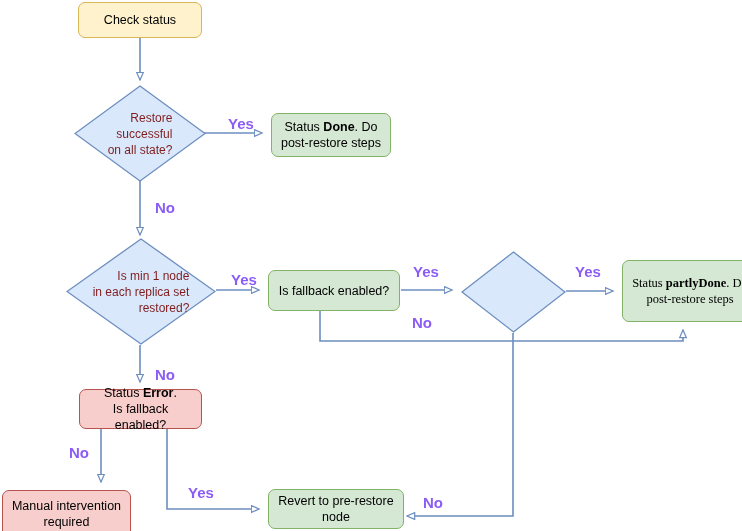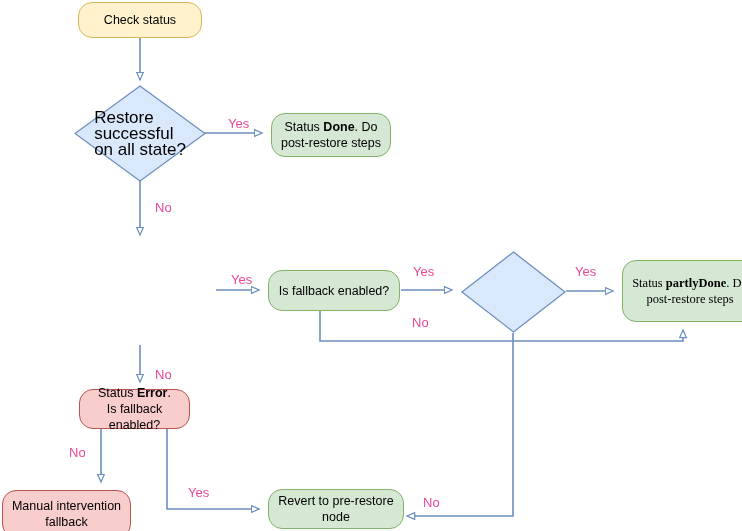--- a/index.html
+++ b/index.html
@@ -28,21 +28,21 @@
   .node {
     position: absolute;
     box-sizing: border-box;
     display: flex;
     align-items: center;
     justify-content: center;
     text-align: center;
     font-size: 12.5px;
     line-height: 16px;
     color: #000000;
-    border-radius: 14px;
+    border-radius: 7px;
     border-width: 1.3px;
     border-style: solid;
     padding: 2px 6px;
   }
   .node-yellow {
     background: #fff2cc;
     border-color: #d6b656;
   }
   .node-green {
     background: #d5e8d4;
@@ -50,44 +50,45 @@
   }
   .node-red {
     background: #f8cecc;
     border-color: #b85450;
   }
   .diamond {
     position: absolute;
     display: flex;
     align-items: center;
     justify-content: center;
-    text-align: left;
-    font-size: 17px;
+    text-align: right;
+    font-size: 12px;
     line-height: 16px;
-    color: #000000;
+    color: #7f1d1d;
   }
   .diamond .dshape {
     position: absolute;
     left: 0;
     top: 0;
     width: 100%;
     height: 100%;
   }
   .diamond .dlabel {
     position: relative;
     z-index: 2;
     padding: 0 4px;
   }
   .edge-label {
     position: absolute;
-    font-size: 13px;
+    font-size: 15px;
     line-height: 14px;
-    color: #ec4899;
+    color: #8b5cf6;
     background: transparent;
     white-space: nowrap;
+    font-weight: bold;
   }
   b { font-weight: bold; }
 </style>
 </head>
 <body>
 
 <div id="canvas">
 
   <svg class="edges" viewBox="0 0 742 531">
     <defs>
@@ -133,43 +134,53 @@
       <span>Restore</span><br>
       <span>successful</span><br>
       <span>on all state?</span>
     </div>
   </div>
 
   <div class="node node-green" style="left:271px; top:113px; width:120px; height:44px;">
     <span><span>Status </span><b>Done</b><span>. Do post-restore steps</span></span>
   </div>
 
+  <div class="diamond" style="left:66px; top:238px; width:150px; height:107px;">
+    <svg class="dshape" viewBox="0 0 150 107" preserveAspectRatio="none">
+      <polygon points="75,1 149,53.5 75,106 1,53.5" fill="#dae8fc" stroke="#6c8ebf" stroke-width="1.3"></polygon>
+    </svg>
+    <div class="dlabel">
+      <span>Is min 1 node</span><br>
+      <span>in each replica set</span><br>
+      <span>restored?</span>
+    </div>
+  </div>
 
   <div class="node node-green" style="left:268px; top:270px; width:132px; height:41px;">
     <span>Is fallback enabled?</span>
   </div>
 
   <div class="diamond" style="left:461px; top:251px; width:105px; height:82px;">
     <svg class="dshape" viewBox="0 0 105 82" preserveAspectRatio="none">
       <polygon points="52.5,1 104,41 52.5,81 1,41" fill="#dae8fc" stroke="#6c8ebf" stroke-width="1.3"></polygon>
     </svg>
   </div>
 
   <div class="node node-green" style="left:622px; top:260px; width:136px; height:62px;font-family:Liberation Serif, serif;">
     <span><span>Status </span><b>partlyDone</b><span>. Do post-restore steps</span></span>
   </div>
 
-  <div class="node node-red" style="left:79px; top:389px; width:111px; height:40px;">
+  <div class="node node-red" style="left:79px; top:389px; width:123px; height:40px;">
     <span><span>Status </span><b>Error</b><span>.</span><br><span>Is fallback enabled?</span></span>
   </div>
 
   <div class="node node-red" style="left:2px; top:490px; width:129px; height:48px;">
     <span>
       <span>Manual intervention</span><br>
-      <span>fallback</span>
+      <span>required</span>
     </span>
   </div>
 
   <div class="node node-green" style="left:268px; top:489px; width:136px; height:40px;">
     <span>
       <span>Revert to pre-restore</span><br>
       <span>node</span>
     </span>
   </div>
 

